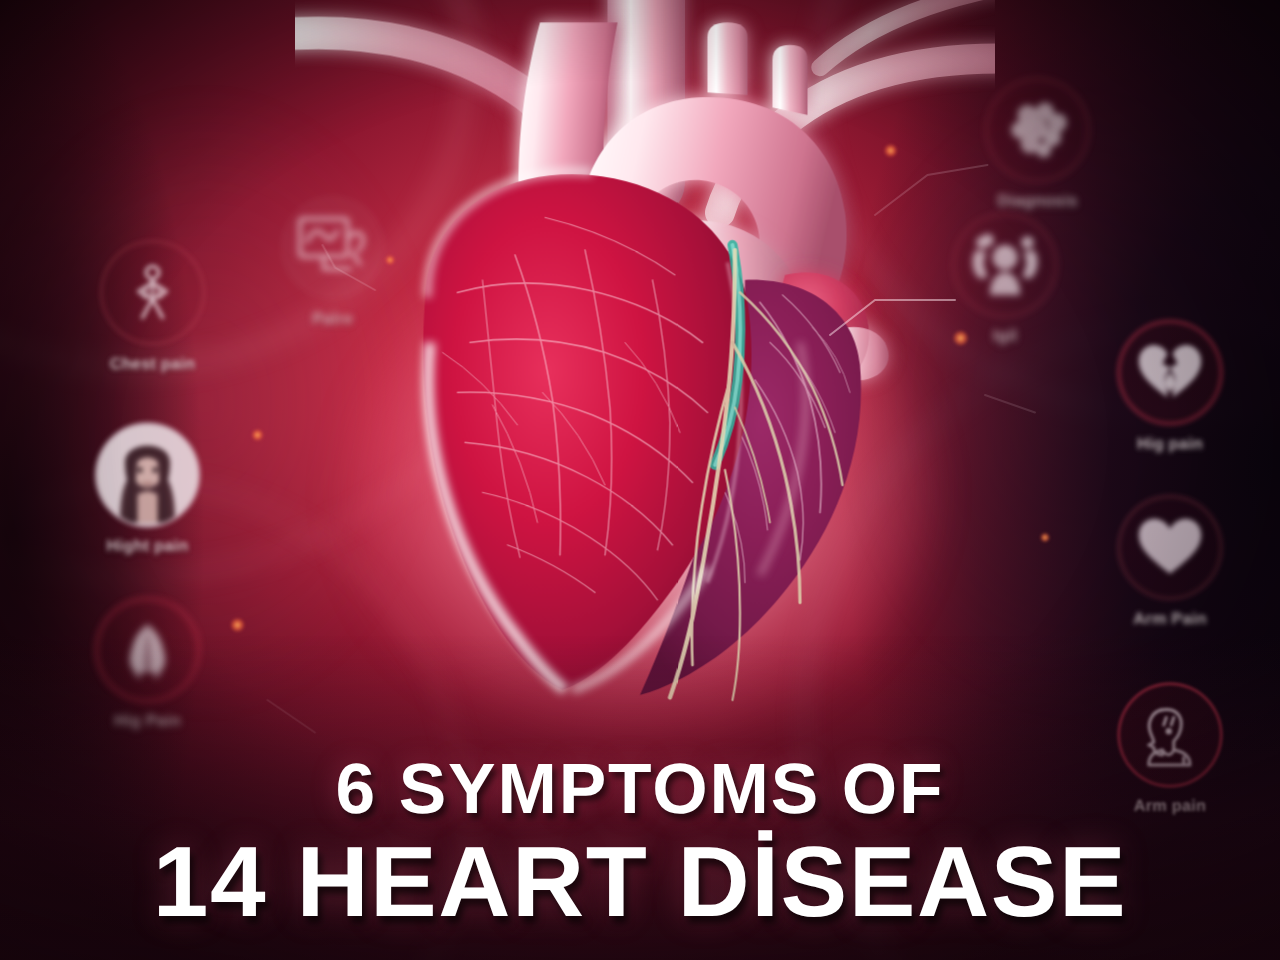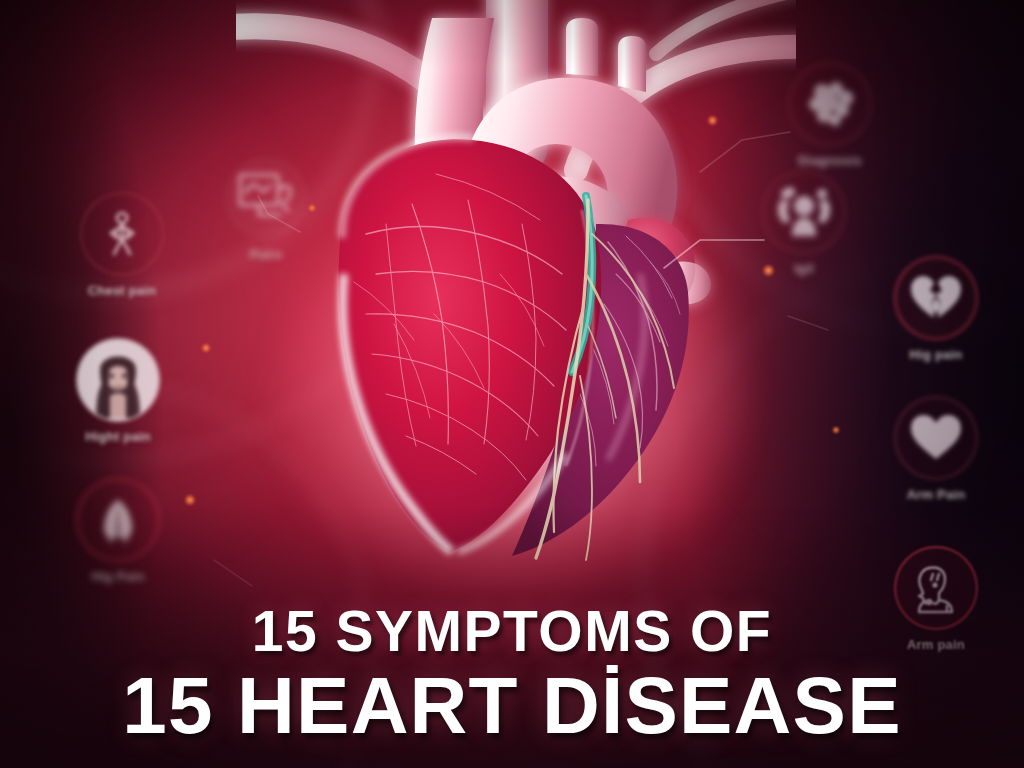--- a/index.html
+++ b/index.html
@@ -506,17 +506,17 @@
         </g>
       </svg>
     </div>
     <div class="lbl">Arm pain</div>
   </div>
 
   <div class="bg-vignette"></div>
   <div class="title-fade"></div>
 
   <div class="title-block">
-    <div class="title-line1">15 SYMPTOMS OF</div>
-    <div class="title-line2">15 HEART DİSEASE</div>
+    <div class="title-line1">6 SYMPTOMS OF</div>
+    <div class="title-line2">14 HEART DİSEASE</div>
   </div>
 
 </div>
 
 </body></html>

